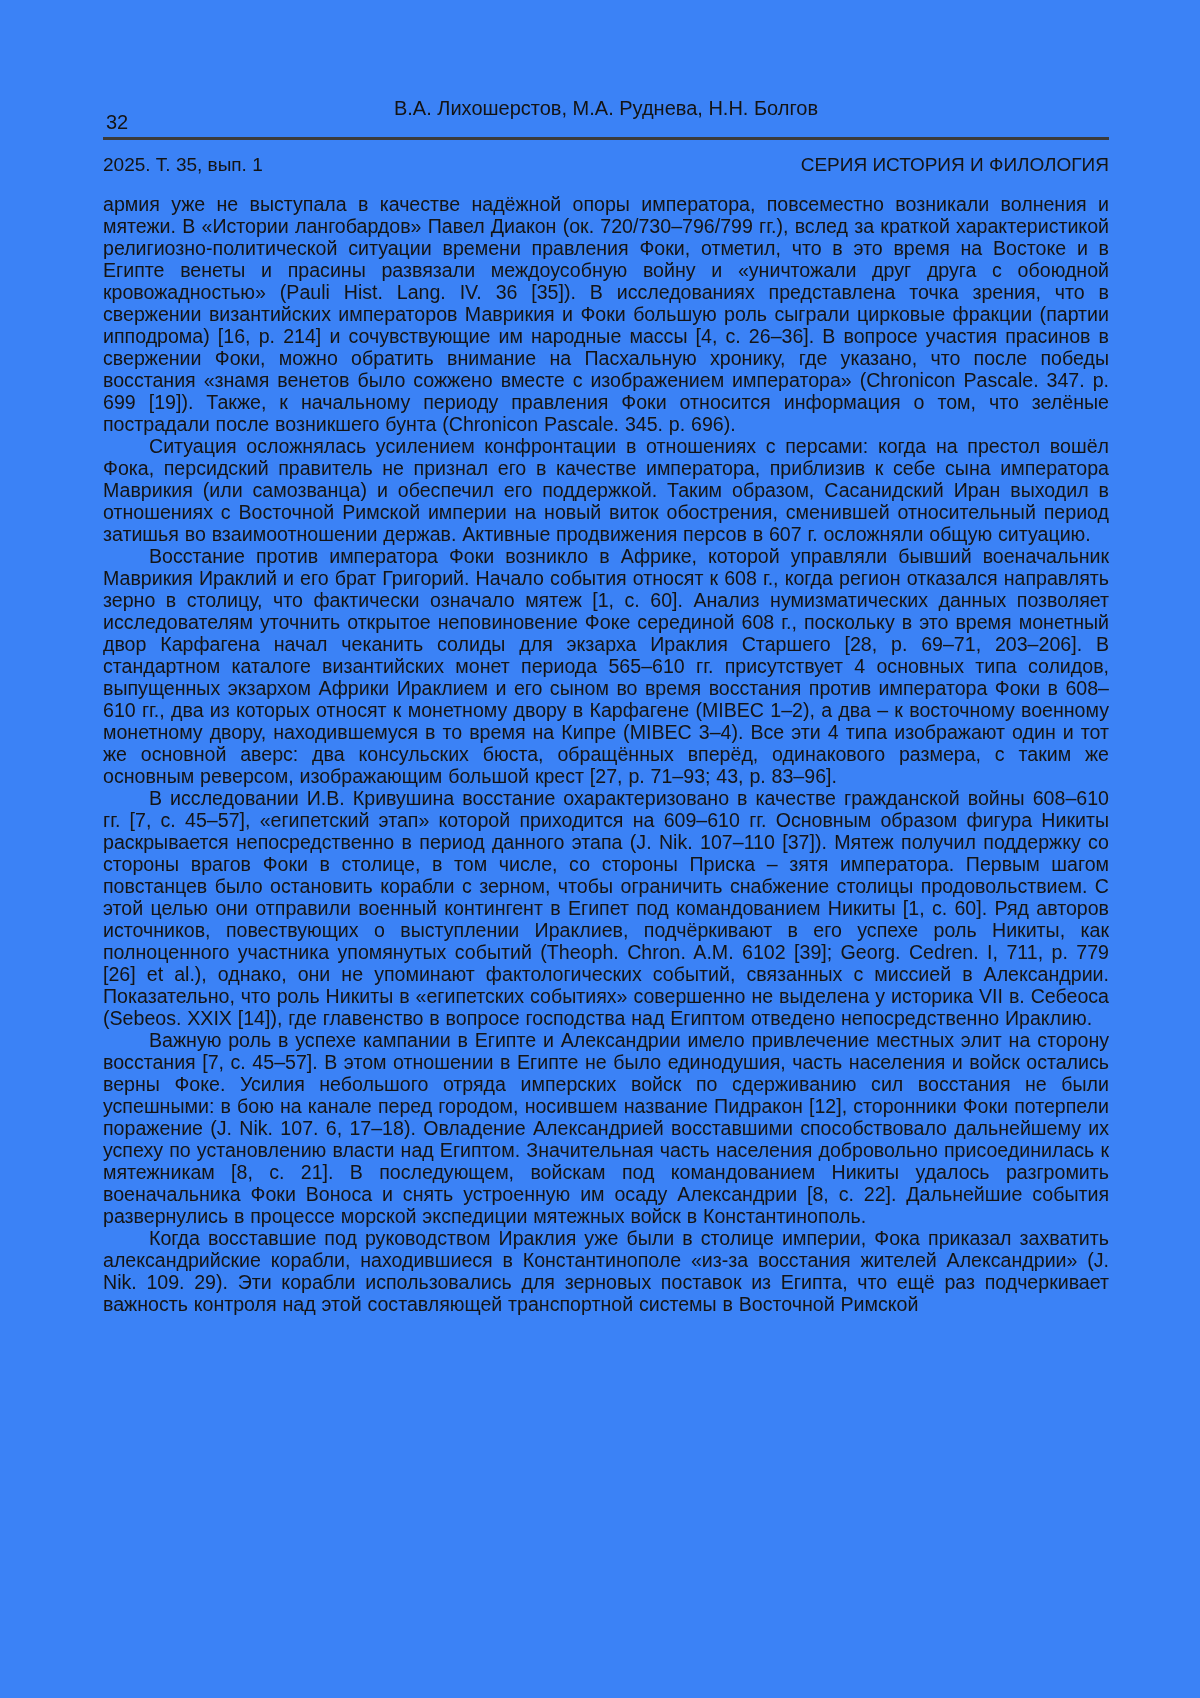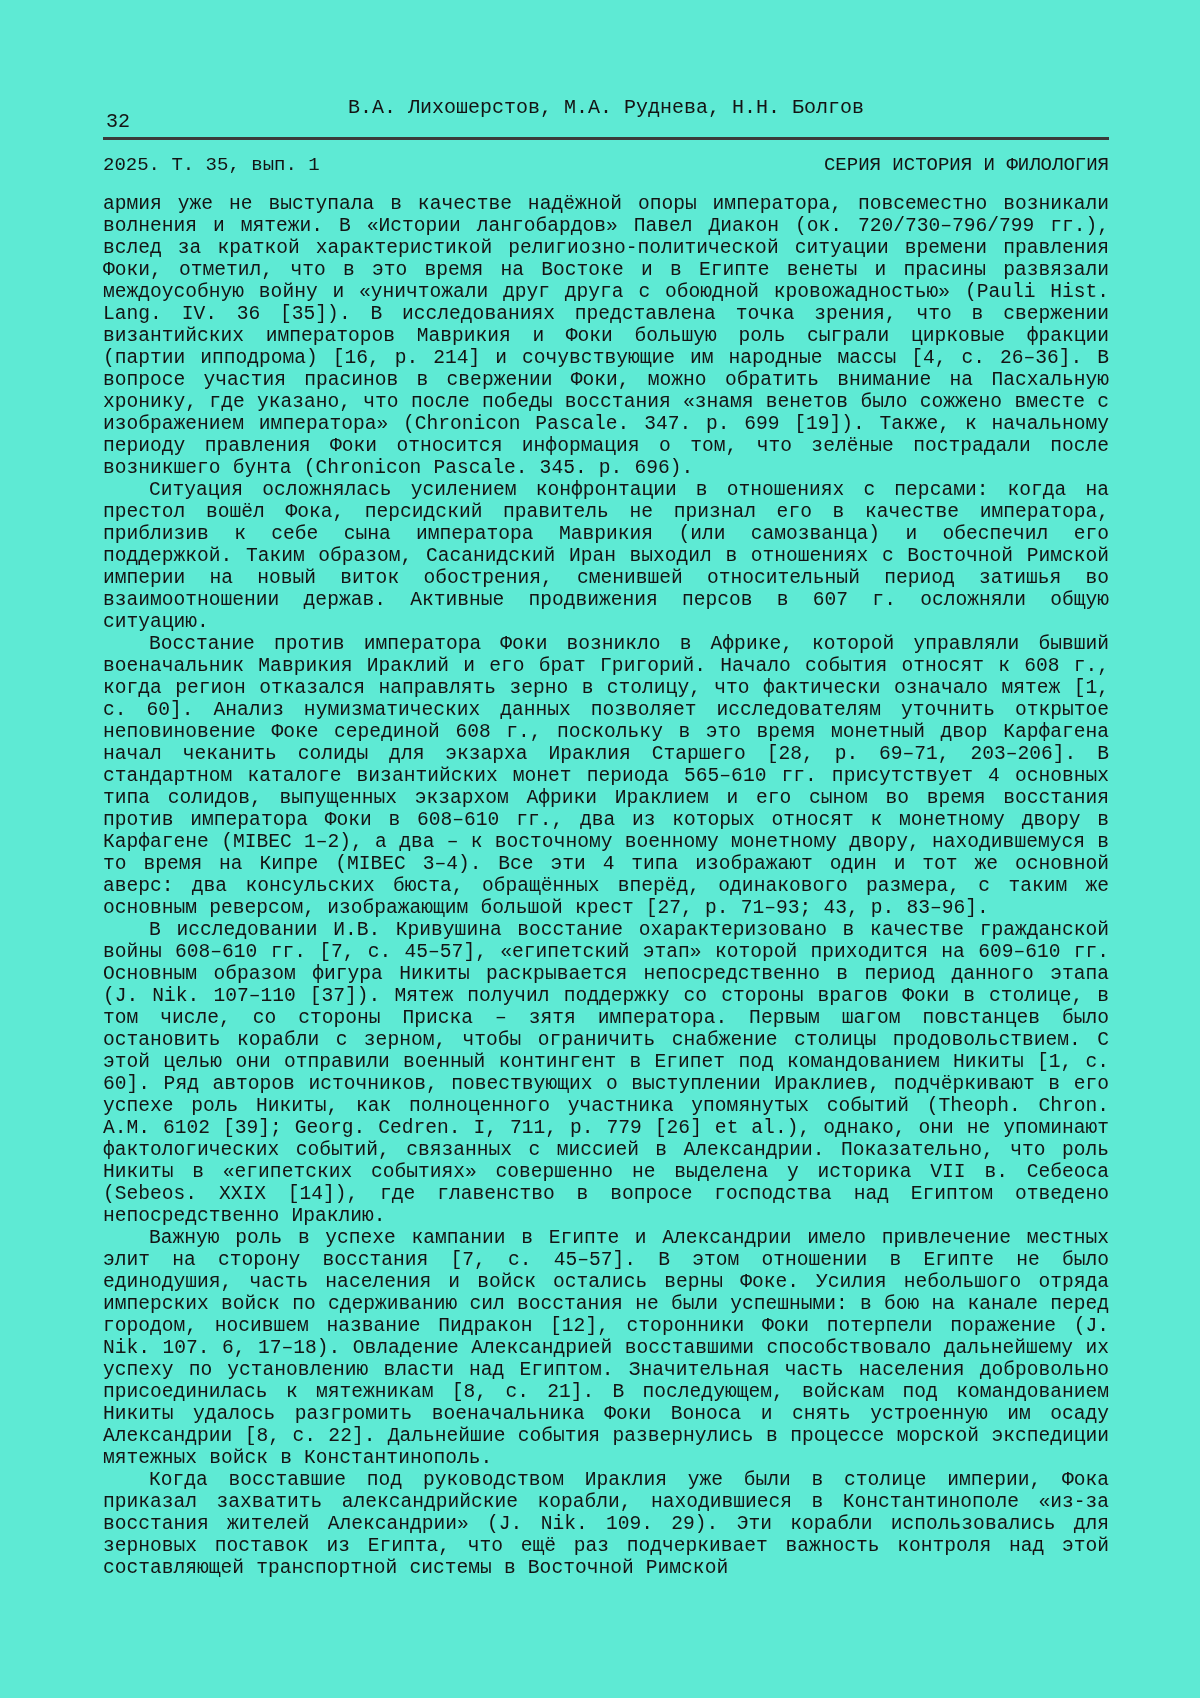--- a/index.html
+++ b/index.html
@@ -4,22 +4,22 @@
 <style>
   html, body {
     margin: 0;
     padding: 0;
     background: #ffffff;
   }
   .page {
     position: relative;
     width: 1200px;
     height: 1698px;
-    background: #5eead4;
-    font-family: Liberation Mono, monospace;
+    background: #3b82f6;
+    font-family: Liberation Sans, sans-serif;
     color: #141414;
     overflow: hidden;
   }
   .content {
     position: absolute;
     left: 103px;
     top: 108px;
     width: 1006px;
   }
   

